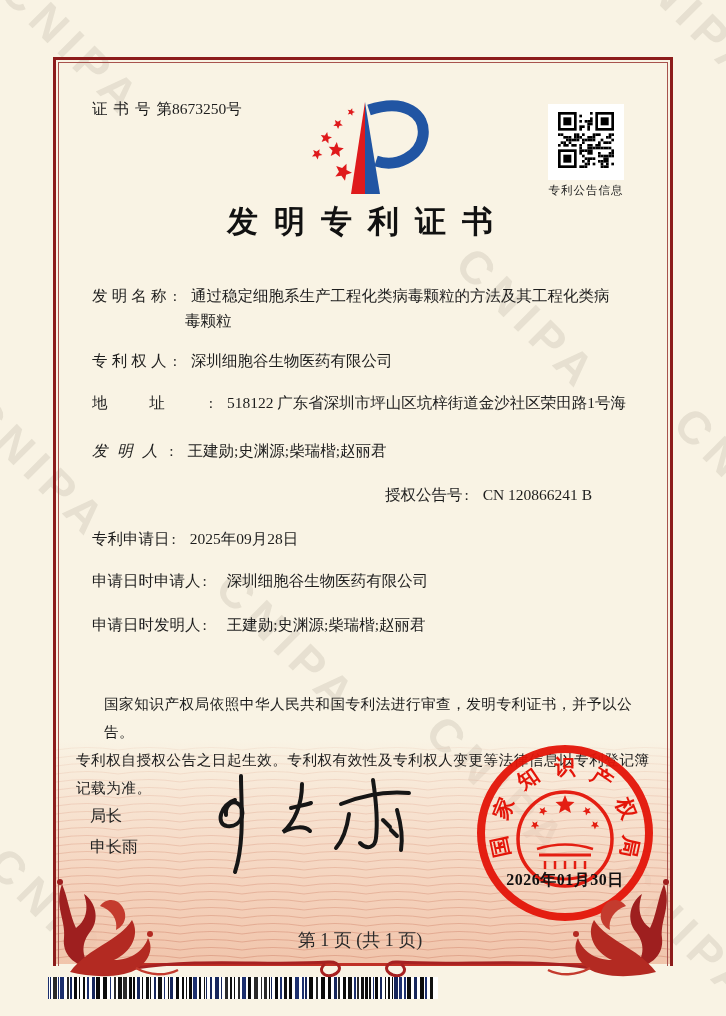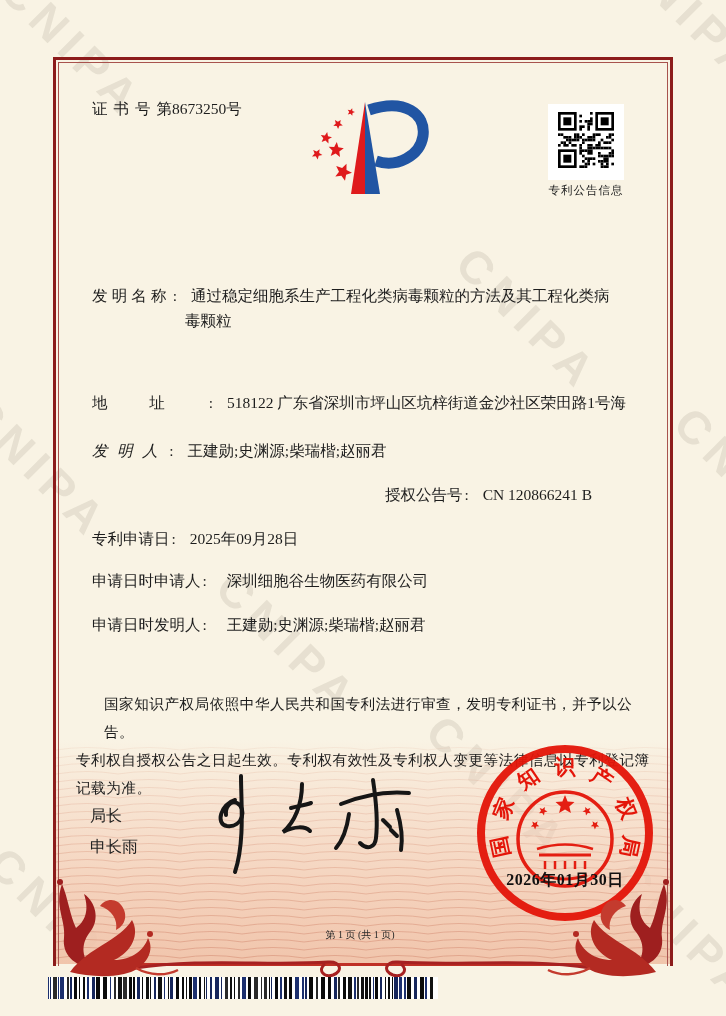--- a/index.html
+++ b/index.html
@@ -73,21 +73,21 @@
   .seal{position:absolute;left:475px;top:743px;width:180px;height:180px;}
   .seal svg{position:absolute;left:0;top:0;}
   .seal-ch{
     position:absolute;left:50%;top:50%;
     font-size:21px;font-weight:bold;color:#e41509;
     font-family:"Liberation Serif","DejaVu Serif",serif;
   }
   .seal-date{position:absolute;left:495px;top:870px;width:140px;text-align:center;
     font-size:16px;font-weight:bold;color:#111;letter-spacing:0.5px;}
   
-  .footer{position:absolute;left:53px;top:928px;width:614px;text-align:center;font-size:10px;color:#2a2a2a;}
+  .footer{position:absolute;left:53px;top:928px;width:614px;text-align:center;font-size:18px;color:#2a2a2a;}
   
   .orn{position:absolute;width:310px;height:110px;}
   .orn-left{left:40px;top:876px;}
   .orn-right{right:40px;top:876px;transform:scaleX(-1);}
   .barcode{position:absolute;left:48px;top:977px;width:390px;height:22px;background:#fff;font-size:0;}
   .barcode .bar{display:inline-block;height:22px;vertical-align:top;}
 </style>
 </head>
 <body>
 
@@ -281,27 +281,32 @@
       <rect x="2" y="2" width="3" height="3" fill="#000"></rect>
       <rect x="14" y="0" width="7" height="7" fill="#000"></rect>
       <rect x="15" y="1" width="5" height="5" fill="#fff"></rect>
       <rect x="16" y="2" width="3" height="3" fill="#000"></rect>
       <rect x="0" y="14" width="7" height="7" fill="#000"></rect>
       <rect x="1" y="15" width="5" height="5" fill="#fff"></rect>
       <rect x="2" y="16" width="3" height="3" fill="#000"></rect>
     </svg>
   <div class="qr-caption">专利公告信息</div>
 
+  <div class="title">发明专利证书</div>
 
   <div class="row" style="top:286px">
     <span class="flabel sp4">发明名称</span><span class="colon">:</span>
     <span class="fval">通过稳定细胞系生产工程化类病毒颗粒的方法及其工程化类病</span>
   </div>
   <div class="cont" style="top:311px">毒颗粒</div>
 
+  <div class="row" style="top:351px">
+    <span class="flabel sp4">专利权人</span><span class="colon">:</span>
+    <span class="fval">深圳细胞谷生物医药有限公司</span>
+  </div>
 
   <div class="row" style="top:393px">
     <span class="flabel sp2">地址</span><span class="colon">:</span>
     <span class="fval">518122 广东省深圳市坪山区坑梓街道金沙社区荣田路1号海</span>
   </div>
 
   <div class="row" style="top:441px">
     <span class="flabel sp3">发明人</span><span class="colon">:</span>
     <span class="fval">王建勋;史渊源;柴瑞楷;赵丽君</span>
   </div>

